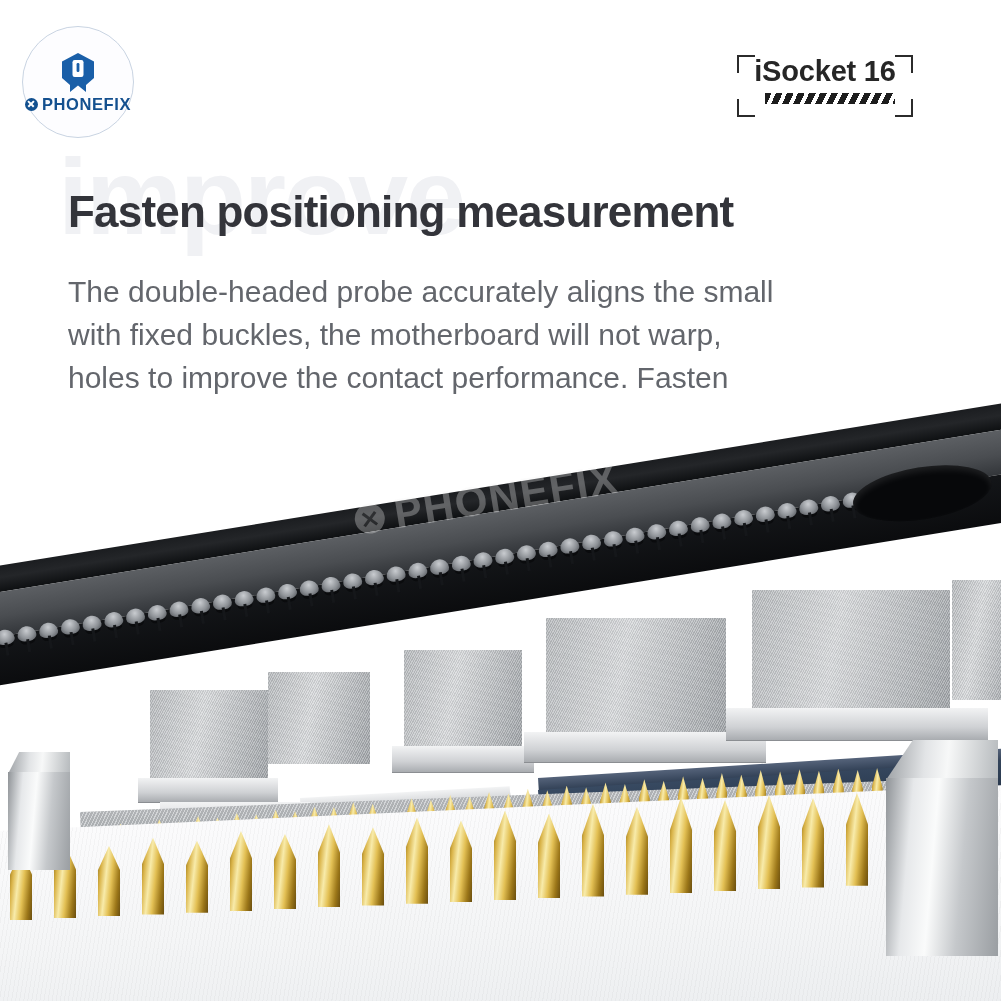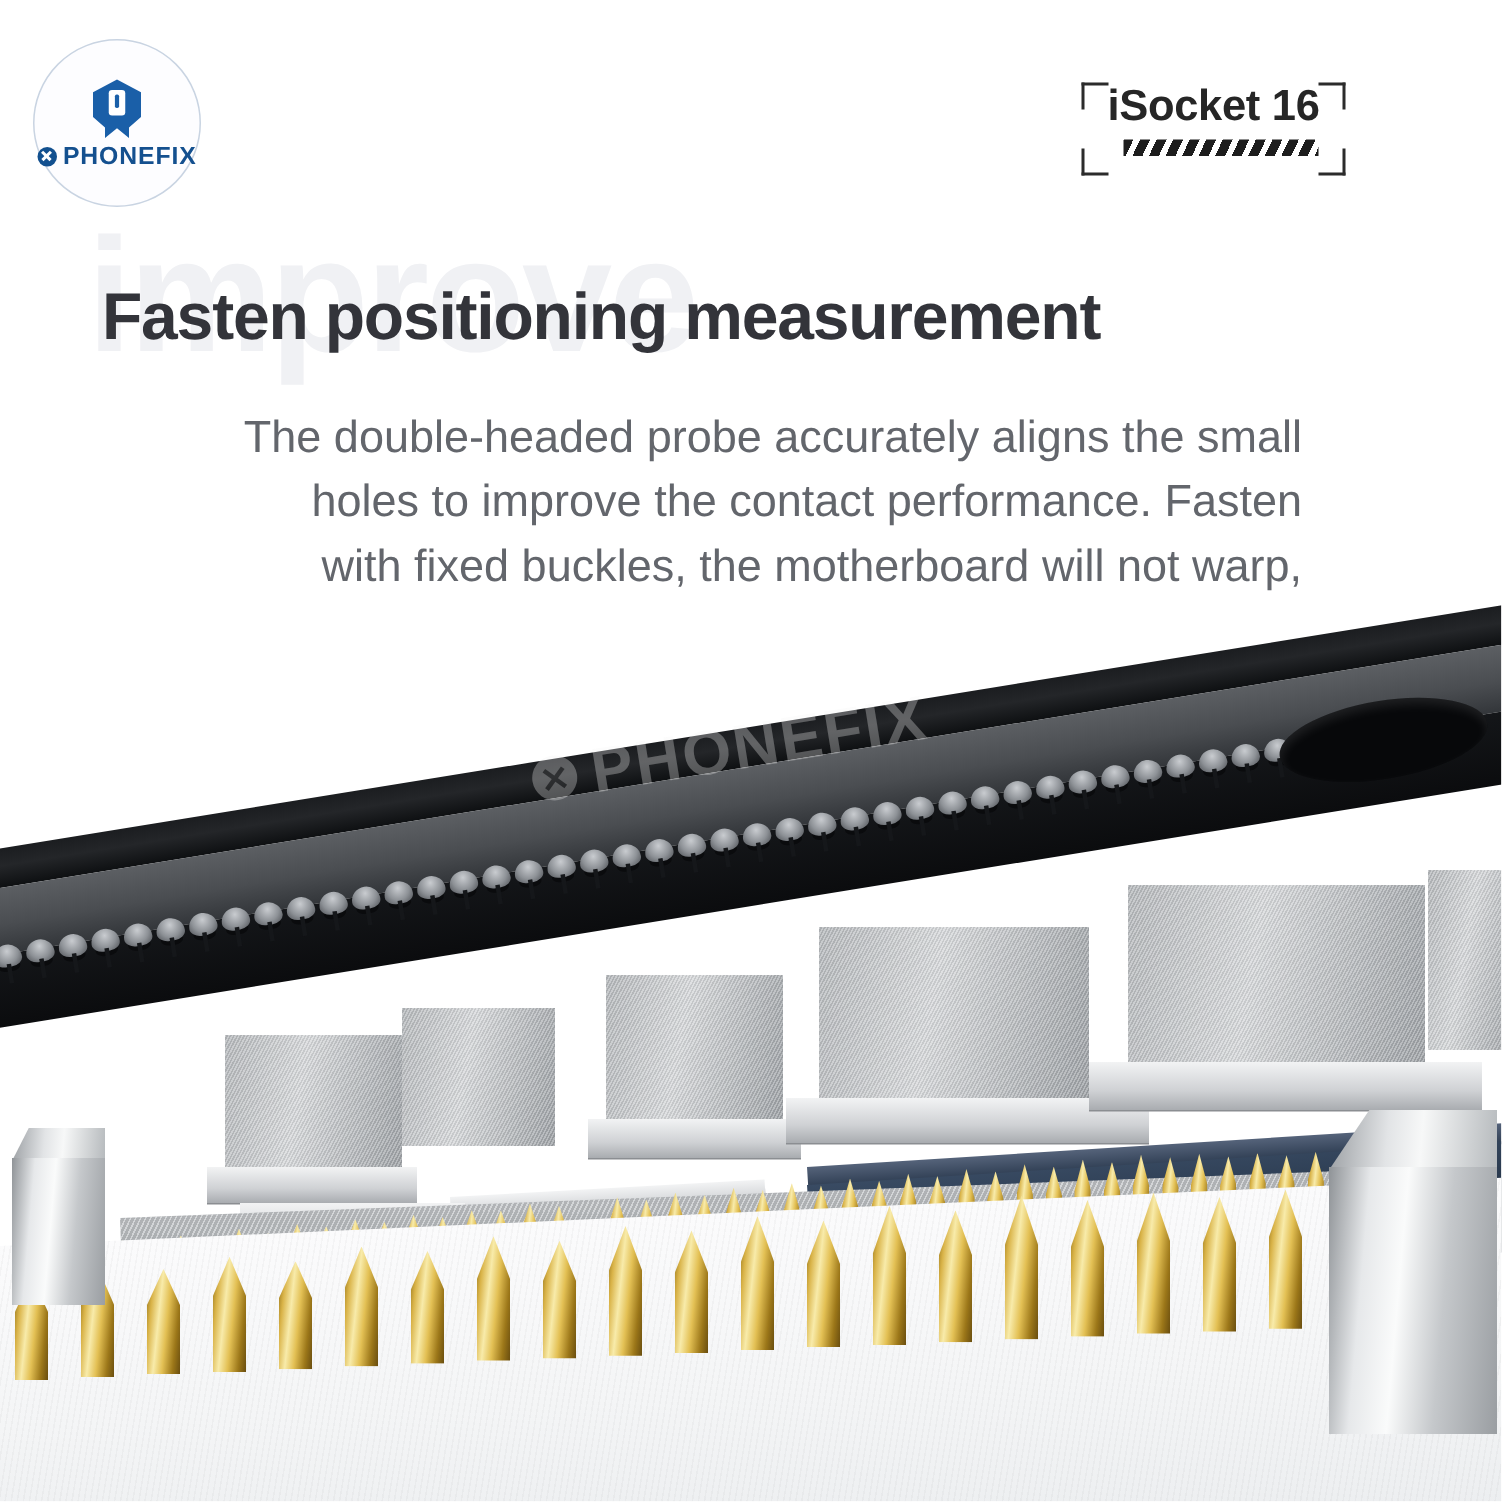--- a/index.html
+++ b/index.html
@@ -66,21 +66,21 @@
   .brand-name {
     font-size: 16.5px;
     letter-spacing: 0.6px;
     font-weight: bold;
     color: #14508f;
     line-height: 1;
   }
 
   .model-tag {
     position: absolute;
-    right: 104px;
+    right: 88px;
     top: 55px;
     width: 176px;
     height: 62px;
   }
   .corner {
     position: absolute;
     width: 16px;
     height: 16px;
     border-color: #2b2b2b;
     border-style: solid;
@@ -140,21 +140,21 @@
   }
   .body-copy {
     position: absolute;
     left: 68px;
     top: 270px;
     width: 800px;
     font-size: 30px;
     color: #63666c;
     line-height: 1.44;
   }
-  .body-copy div { white-space: nowrap; text-align: right; }
+  .body-copy div { white-space: nowrap; }
 
   
   .photo {
     position: absolute;
     left: 0;
     top: 400px;
     width: 1001px;
     height: 601px;
     overflow: hidden;
     background: #ffffff;
@@ -348,22 +348,22 @@
     <span class="corner bl"></span>
     <span class="corner br"></span>
     <span class="model-name">iSocket 16</span>
     <span class="model-hatch"></span>
   </div>
 
   <div class="watermark-bg">improve</div>
   <div class="headline">Fasten positioning measurement</div>
   <div class="body-copy">
     <div>The double-headed probe accurately aligns the small</div>
+    <div>with fixed buckles, the motherboard will not warp,</div>
     <div>holes to improve the contact performance. Fasten</div>
-    <div>with fixed buckles, the motherboard will not warp,</div>
     <div>and the test data is more accurate</div>
   </div>
 
   <div class="photo">
 
     <div class="blocks">
       <div class="block" style="left:150px; top:140px; width:118px; height:92px;"></div>
       <div class="block-lip" style="left:138px; top:228px; width:140px; height:24px;"></div>
       <div class="block" style="left:268px; top:122px; width:102px; height:92px;"></div>
       <div class="block" style="left:404px; top:100px; width:118px; height:100px;"></div>

